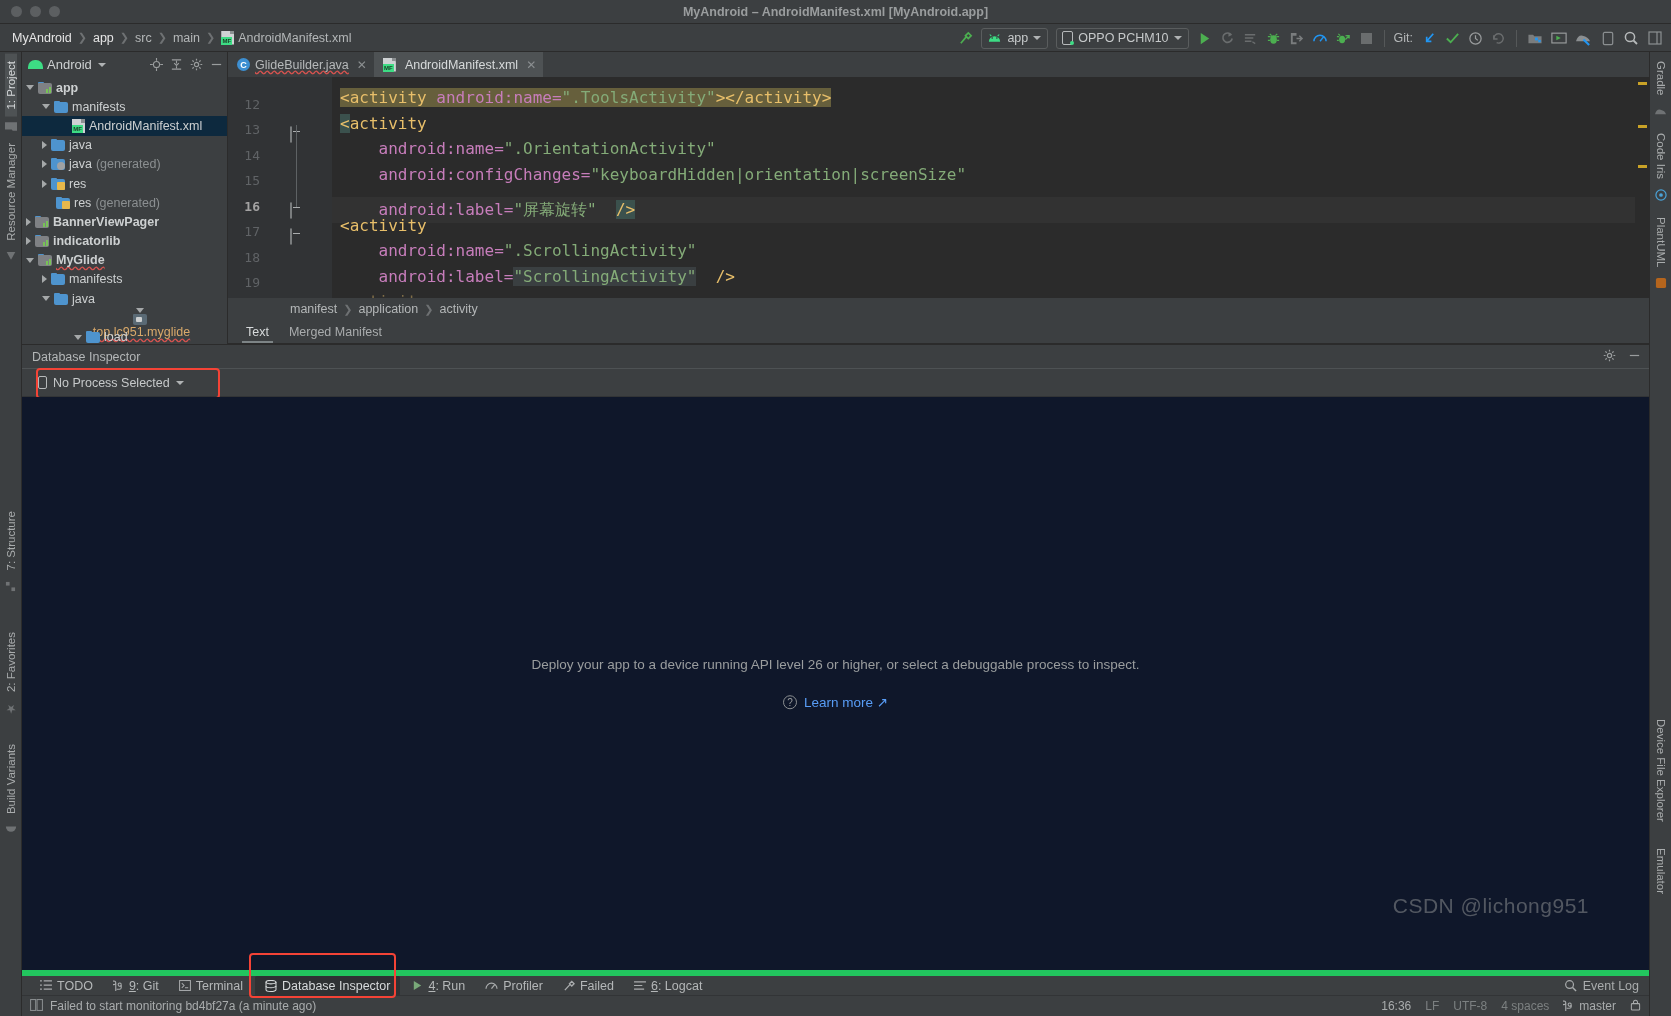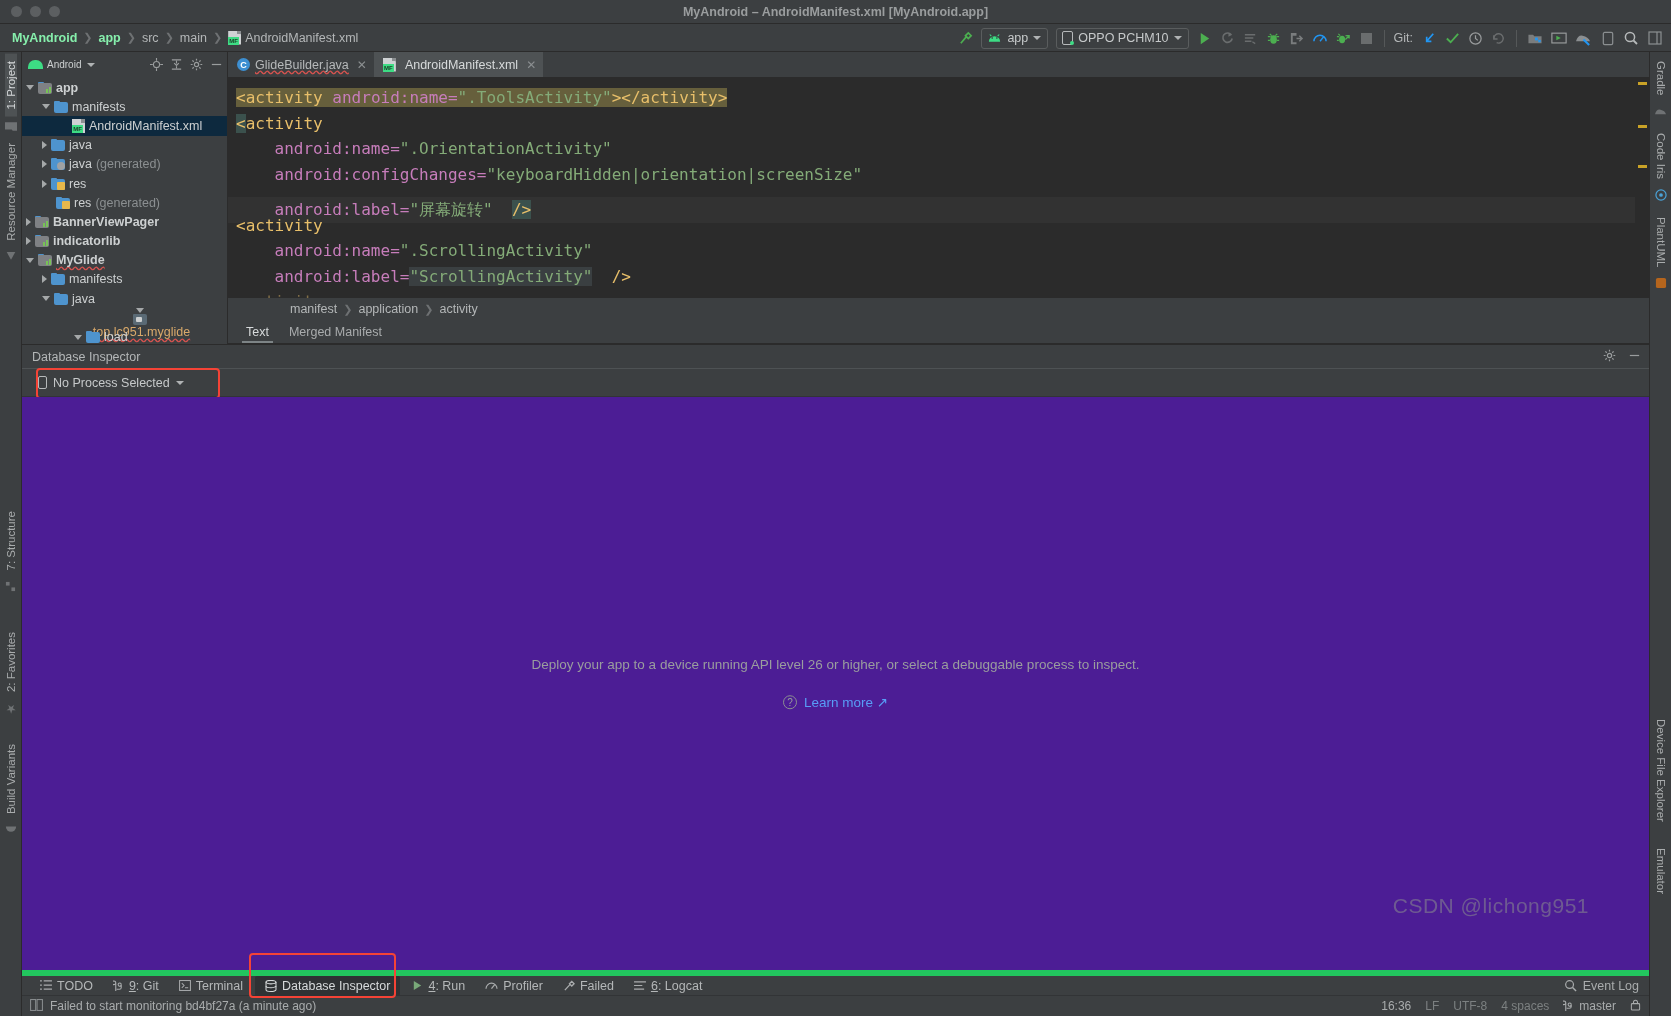--- a/index.html
+++ b/index.html
@@ -27,21 +27,21 @@
   }
 
   
   .navbar {
     height:28px; flex:0 0 28px; background:#3c3f41;
     display:flex; align-items:center; border-bottom:1px solid #2b2b2b;
     padding-left:8px; position:relative;
   }
   .crumbs { display:flex; align-items:center; gap:0; font-size:12.5px; }
   .crumb { color:#b4b7b8; padding:0 4px; white-space:nowrap; }
-  .crumb.bold { font-weight:bold; color:#86efac; }
+  .crumb.bold { font-weight:normal; color:#e5e5e5; }
   .crumb-sep { color:#6e7173; font-size:11px; padding:0 2px; }
   .mf-badge {
     display:inline-block; width:13px; height:14px; position:relative;
     margin-right:4px; vertical-align:-3px;
   }
   .mf-badge .sheet {
     position:absolute; inset:0; background:#cfd2d4;
     clip-path:polygon(0 0,68% 0,100% 28%,100% 100%,0 100%);
   }
   .mf-badge .fold { position:absolute; right:0; top:0; width:32%; height:28%; background:#8b8f91; }
@@ -86,21 +86,21 @@
 
   .center-col { flex:1 1 auto; display:flex; flex-direction:column; min-width:0; }
 
   
   .top-area { flex:0 0 292px; display:flex; min-height:0; background:#3c3f41; }
 
   .projpanel { width:206px; flex:0 0 206px; display:flex; flex-direction:column; background:#3c3f41; border-right:1px solid #2b2b2b; }
   .projhdr { height:25px; display:flex; align-items:center; padding:0 4px 0 6px; gap:4px; flex:0 0 25px; }
   .projhdr .andro { width:15px;height:11px; position:relative; }
   .projhdr .andro .head { position:absolute; left:0;top:1px; width:15px;height:9px; background:#3ddc84; border-radius:7px 7px 0 0;}
-  .projhdr-title { font-size:10px; color:#cdd0d1; }
+  .projhdr-title { font-size:13px; color:#cdd0d1; }
   .hdr-icons { margin-left:auto; display:flex; align-items:center; gap:6px; color:#9a9d9e; }
   .hdr-ic { width:14px;height:14px; display:flex;align-items:center;justify-content:center; }
 
   .tree { flex:1 1 auto; overflow:hidden; padding-top:1px; font-size:12.5px; }
   .trow { height:19.2px; display:flex; align-items:center; white-space:nowrap; padding-right:2px; position:relative; }
   .trow.sel { background:#0d293e; }
   .tw { display:inline-block; width:0;height:0; margin-right:4px; flex:0 0 auto;}
   .tw.down { border-left:4.5px solid transparent;border-right:4.5px solid transparent;border-top:5.5px solid #a5a8a9; }
   .tw.right { border-top:4.5px solid transparent;border-bottom:4.5px solid transparent;border-left:5.5px solid #a5a8a9; }
   .ficon { width:14px;height:12px; margin-right:4px; flex:0 0 auto; position:relative; }
@@ -162,21 +162,21 @@
   
   .dbpanel { flex:1 1 auto; display:flex; flex-direction:column; min-height:0; background:#3c3f41; border-top:1px solid #2b2b2b;}
   .dbhdr { height:23px; flex:0 0 23px; display:flex; align-items:center; padding:0 8px 0 10px; font-size:12.5px; color:#b4b7b8; }
   .dbhdr .right { margin-left:auto; display:flex; align-items:center; gap:12px; color:#9a9d9e; }
   .dbtool { height:29px; flex:0 0 29px; display:flex; align-items:center; padding-left:10px; border-top:1px solid #4e5254; border-bottom:1px solid #323436; position:relative; }
   .proc-combo { display:flex; align-items:center; gap:6px; font-size:12.5px; color:#c6c9ca; padding:3px 6px; }
   .phone-ic { width:9px; height:13px; border:1px solid #b6b9ba; border-radius:2px; }
   .chev { width:0;height:0;border-left:4px solid transparent;border-right:4px solid transparent;border-top:4px solid #b0b3b4; }
   .redbox { position:absolute; border:2px solid #f44336; border-radius:4px; pointer-events:none; }
 
-  .dbbody { flex:1 1 auto; position:relative; background:#4c1d95; }
+  .dbbody { flex:1 1 auto; position:relative; background:#0f172a; }
   .dbempty { position:absolute; left:0; right:0; top:50%; transform:translateY(-50%); text-align:center; }
   .dbempty .msg { font-size:13.5px; color:#9a9d9e; margin-bottom:22px; }
   .dbempty .lm { display:inline-flex; align-items:center; gap:7px; font-size:13.5px; color:#589df6; }
   .qmark { width:14px;height:14px;border-radius:50%;border:1px solid #8b8f91; color:#9a9d9e; font-size:10px; display:inline-flex;align-items:center;justify-content:center; }
 
   
   .bottombar { height:25px; flex:0 0 25px; background:#3c3f41; display:flex; align-items:center; padding-left:8px; border-top:6px solid #22c55e; position:relative; }
   .btn-tw { display:flex; align-items:center; gap:5px; font-size:12.5px; color:#b4b7b8; padding:3px 10px; border-radius:2px; white-space:nowrap; }
   .btn-tw.sel { background:#2f3234; color:#d7dadb; }
   .btn-tw u { text-decoration:underline; }
@@ -580,20 +580,36 @@
                   <span class="sheet"></span>
                   <span class="fold"></span>
                   <span class="mf">MF</span>
                 </span>
               <span>AndroidManifest.xml</span>
               <span class="x">✕</span>
             </div>
           </div>
 
           <div class="codewrap">
+            <div class="gutter">
+              <span class="lnum" style="top:20px;">12</span>
+              <span class="lnum" style="top:45px;">13</span>
+              <span class="lnum" style="top:71px;">14</span>
+              <span class="lnum" style="top:96px;">15</span>
+              <span class="lnum cur" style="top:122px;">16</span>
+              <span class="lnum" style="top:147px;">17</span>
+              <span class="lnum" style="top:173px;">18</span>
+              <span class="lnum" style="top:198px;">19</span>
+
+              <span class="fold" style="top:50px;"><span class="box"></span></span>
+              <span class="fold" style="top:126px;"><span class="box"></span></span>
+              <span class="fold" style="top:152px;"><span class="box"></span></span>
+
+              <span class="ibeam" style="top:48px;height:82px;"></span>
+            </div>
 
             <div class="codearea">
               <div class="curline-hl" style="top:120px;"></div>
               <div class="cline" style="top:8px;"><span class="hl-occ"><span class="k-tag">&lt;activity</span> <span class="k-attr">android:name=</span><span class="k-val">".ToolsActivity"</span><span class="k-tag">&gt;&lt;/activity&gt;</span></span></div>
               <div class="cline" style="top:33.5px;"><span class="hl-sel"><span class="k-tag">&lt;</span></span><span class="k-tag">activity</span></div>
               <div class="cline" style="top:59px;">    <span class="k-attr">android:name=</span><span class="k-val">".OrientationActivity"</span></div>
               <div class="cline" style="top:84.5px;">    <span class="k-attr">android:configChanges=</span><span class="k-val">"keyboardHidden|orientation|screenSize"</span></div>
               <div class="cline" style="top:120px;">    <span class="k-attr">android:label=</span><span class="k-val">"屏幕旋转"</span>  <span class="hl-match"><span class="k-tag">/&gt;</span></span></div>
               <div class="cline" style="top:135.5px;"><span class="k-tag">&lt;activity</span></div>
               <div class="cline" style="top:161px;">    <span class="k-attr">android:name=</span><span class="k-val">".ScrollingActivity"</span></div>

